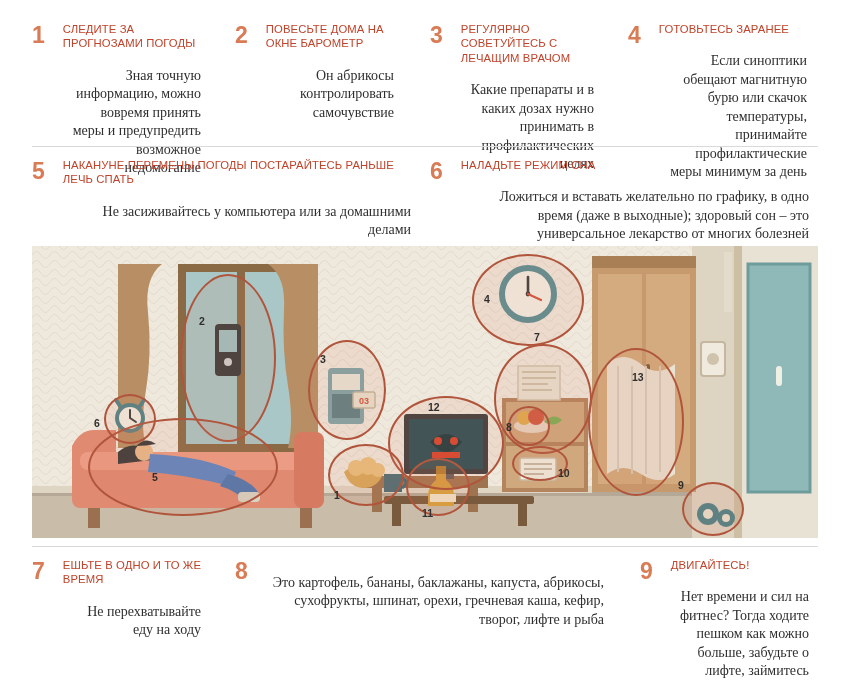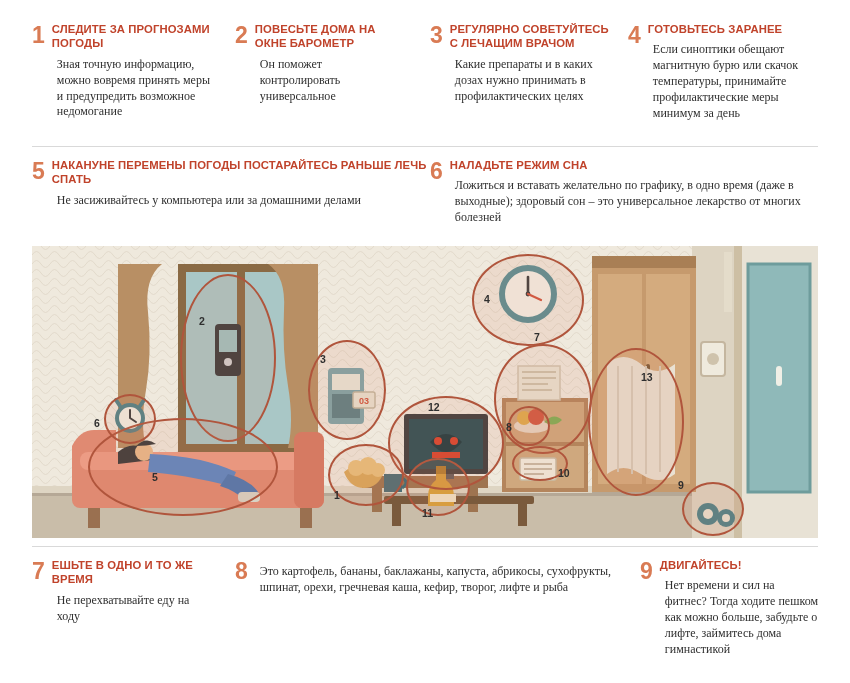--- a/index.html
+++ b/index.html
@@ -37,33 +37,34 @@
     padding-right: 6px;
     flex: 0 0 auto;
     padding-top: 2px;
   }
   .tip .body {
     flex: 1 1 auto;
   }
   .tip .head {
     font-family: "Liberation Sans", sans-serif;
     color: #c0432b;
-    font-weight: bold;
+    font-weight: normal;
     font-size: 11.3px;
     line-height: 1.28;
     letter-spacing: 0.1px;
     text-transform: uppercase;
-    margin: 0 0 4px 1px;
+    margin: 0 0 4px 12px;
   }
   .tip .text {
     font-family: "Liberation Serif", serif;
     color: #2f2f2f;
-    font-size: 12px;
+    font-size: 14px;
     line-height: 1.32;
-    margin: 6px;
+    margin: 16px;
+    text-align: right;
   }
 
   
   .tip1 { left: 32px;  top: 22px;  width: 185px; }
   .tip2 { left: 235px; top: 22px;  width: 175px; }
   .tip3 { left: 430px; top: 22px;  width: 180px; }
   .tip4 { left: 628px; top: 22px;  width: 195px; }
 
   
   .tip5 { left: 32px;  top: 158px; width: 395px; }
@@ -123,21 +124,21 @@
     <div class="body">
       <p class="head">Следите за прогнозами погоды</p>
       <p class="text">Зная точную информацию, можно вовремя принять меры и предупредить возможное недомогание</p>
     </div>
   </div>
 
   <div class="tip tip2">
     <div class="num">2</div>
     <div class="body">
       <p class="head">Повесьте дома на окне барометр</p>
-      <p class="text">Он поможет контролировать универсальное</p>
+      <p class="text">Он абрикосы контролировать самочувствие</p>
     </div>
   </div>
 
   <div class="tip tip3">
     <div class="num">3</div>
     <div class="body">
       <p class="head">Регулярно советуйтесь с лечащим врачом</p>
       <p class="text">Какие препараты и в каких дозах нужно принимать в профилактических целях</p>
     </div>
   </div>
@@ -337,21 +338,21 @@
 
     <div class="marker" style="left:374px; top:212px; width:64px; height:58px;">
       <span class="mnum" style="left:14px; top:14px;margin-top:34px;">11</span>
     </div>
 
     <div class="marker" style="left:356px; top:150px; width:116px; height:94px;">
       <span class="mnum" style="left:24px; top:4px;margin-left:14px;">12</span>
     </div>
 
     <div class="marker" style="left:556px; top:102px; width:96px; height:148px; border-radius:48px/74px;">
-      <span class="mnum" style="left:42px; top:22px;padding-left:9px;">13</span>
+      <span class="mnum" style="left:42px; top:22px;">13</span>
     </div>
 
     <div class="marker" style="left:296px; top:198px; width:76px; height:62px;">
       <span class="mnum" style="left:4px; top:44px;">1</span>
     </div>
   </div>
 
   <div class="divider div2"></div>
 
   <div class="tip tip7">

